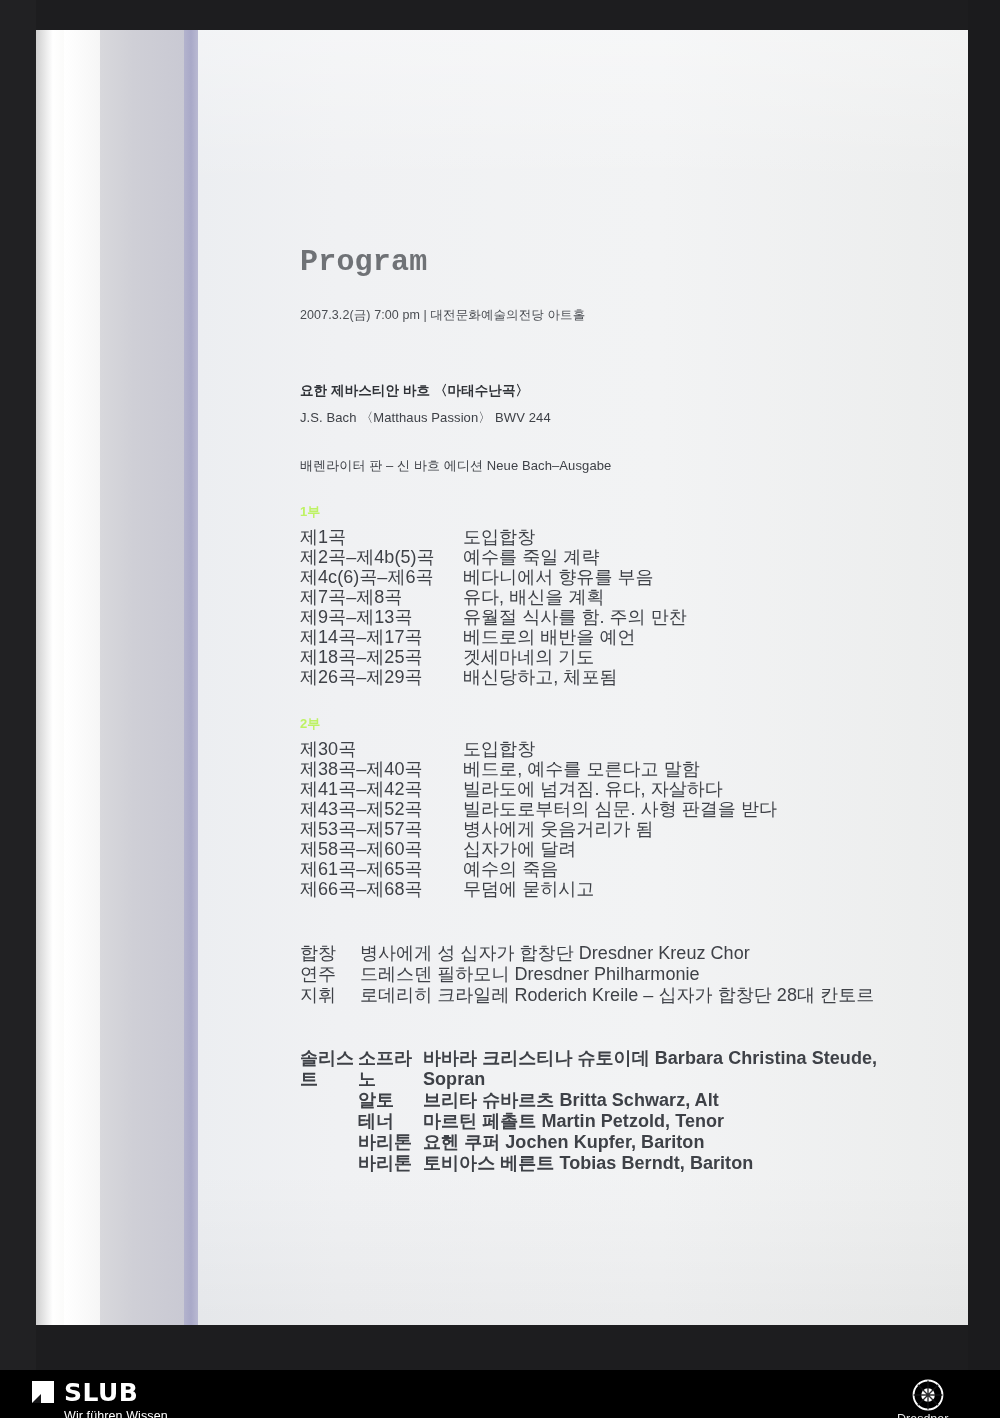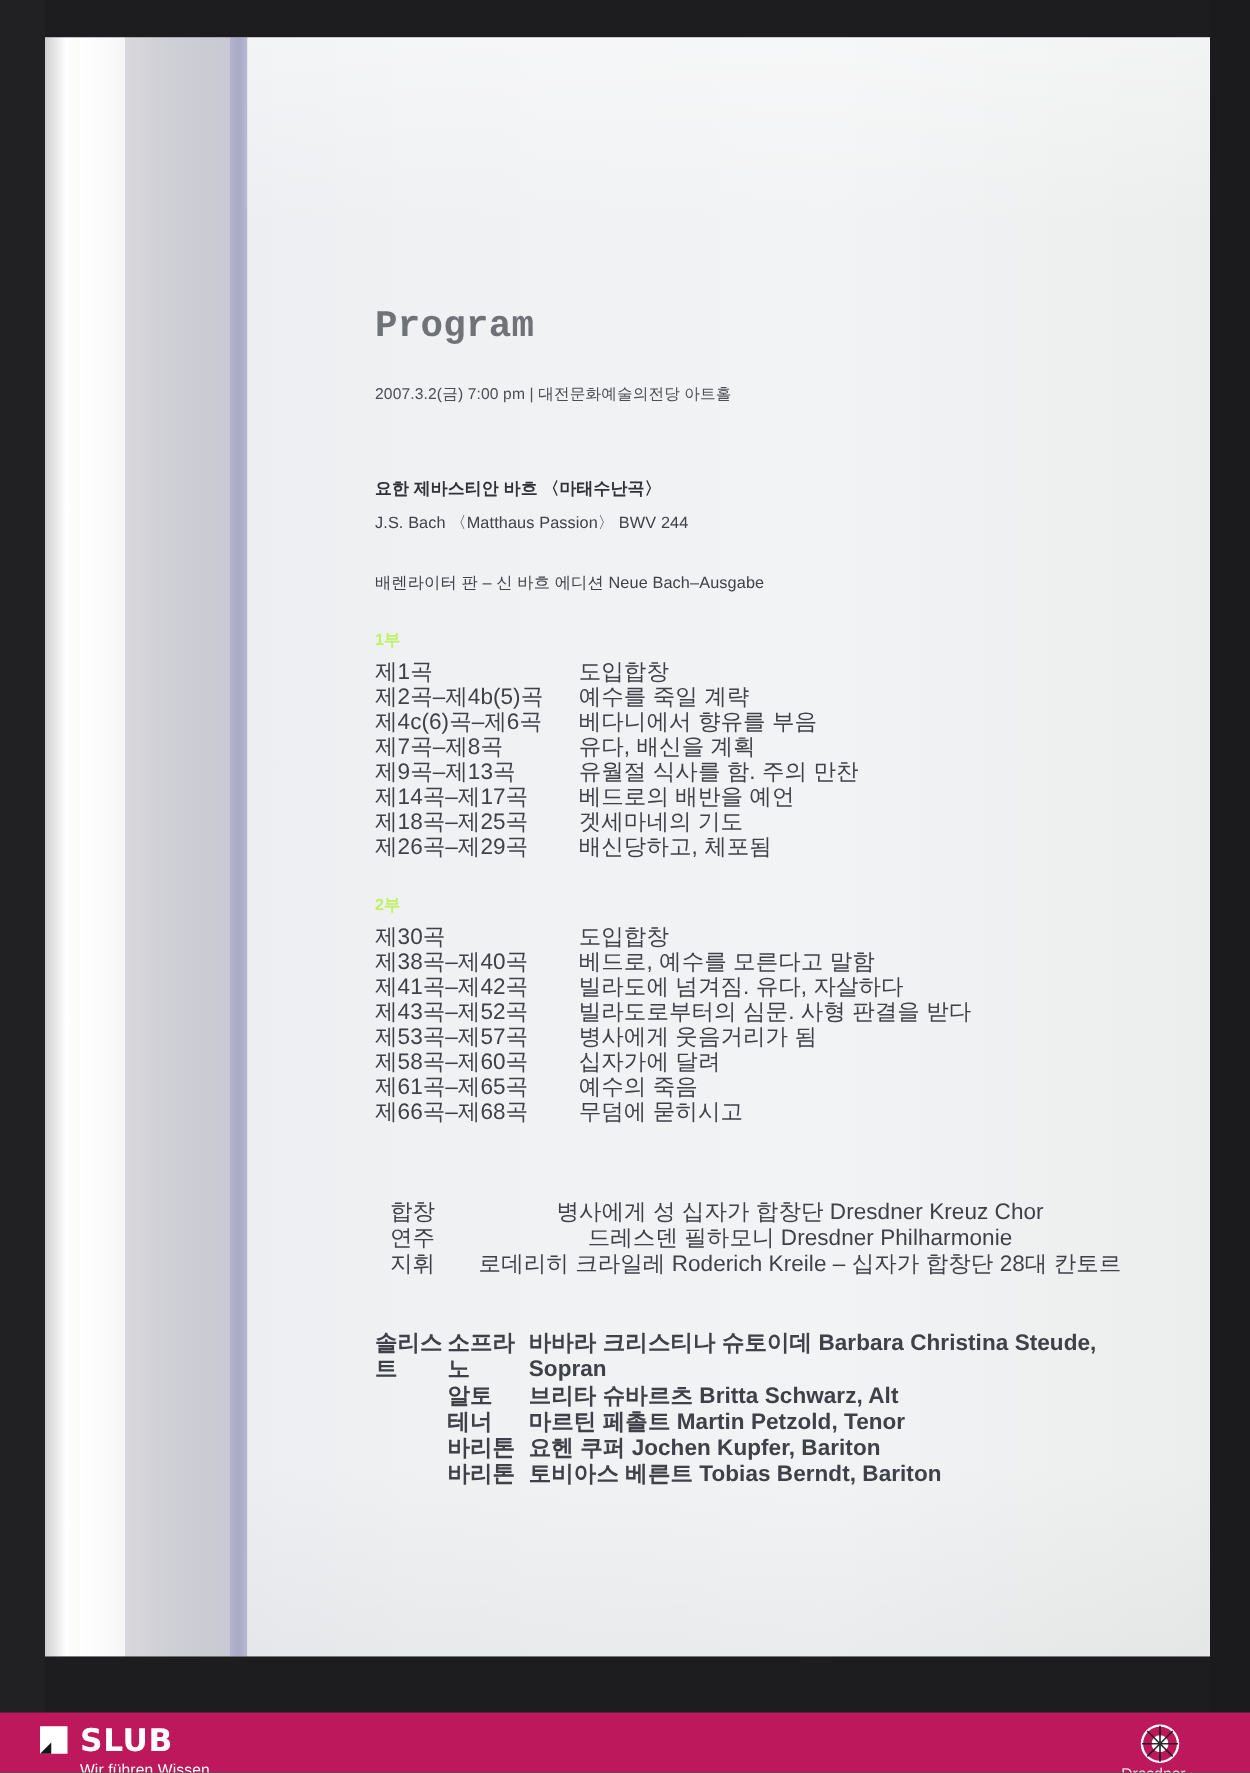--- a/index.html
+++ b/index.html
@@ -143,38 +143,38 @@
   .row {
     display: flex;
     font-size: 18px;
     color: #3e4147;
     line-height: 20px;
     letter-spacing: 0.05px;
   }
   .row .c1 { width: 163px; flex: 0 0 163px; }
   .row .c2 { flex: 1; }
 
-  .credits { margin-top: 60px; text-align: center; }
+  .credits { margin-top: 44px; }
   .credits .row .c1 { width: 60px; flex: 0 0 60px; }
   .credits .row { line-height: 21px; }
 
   .soloists { margin-top: 42px; }
   .soloists .row { line-height: 21px; font-weight: bold; }
   .soloists .row .c1 { width: 58px; flex: 0 0 58px; }
   .soloists .row .c2 { width: 65px; flex: 0 0 65px; }
   .soloists .row .c3 { flex: 1; }
 
   
   .footer {
     position: absolute;
     left: 0;
     top: 1370px;
     width: 1000px;
     height: 48px;
-    background: #be185d;
+    background: #000000;
     color: #ffffff;
   }
   .slub {
     position: absolute;
     left: 32px;
     top: 4px;
     display: flex;
     align-items: flex-start;
   }
   .slub-mark {

